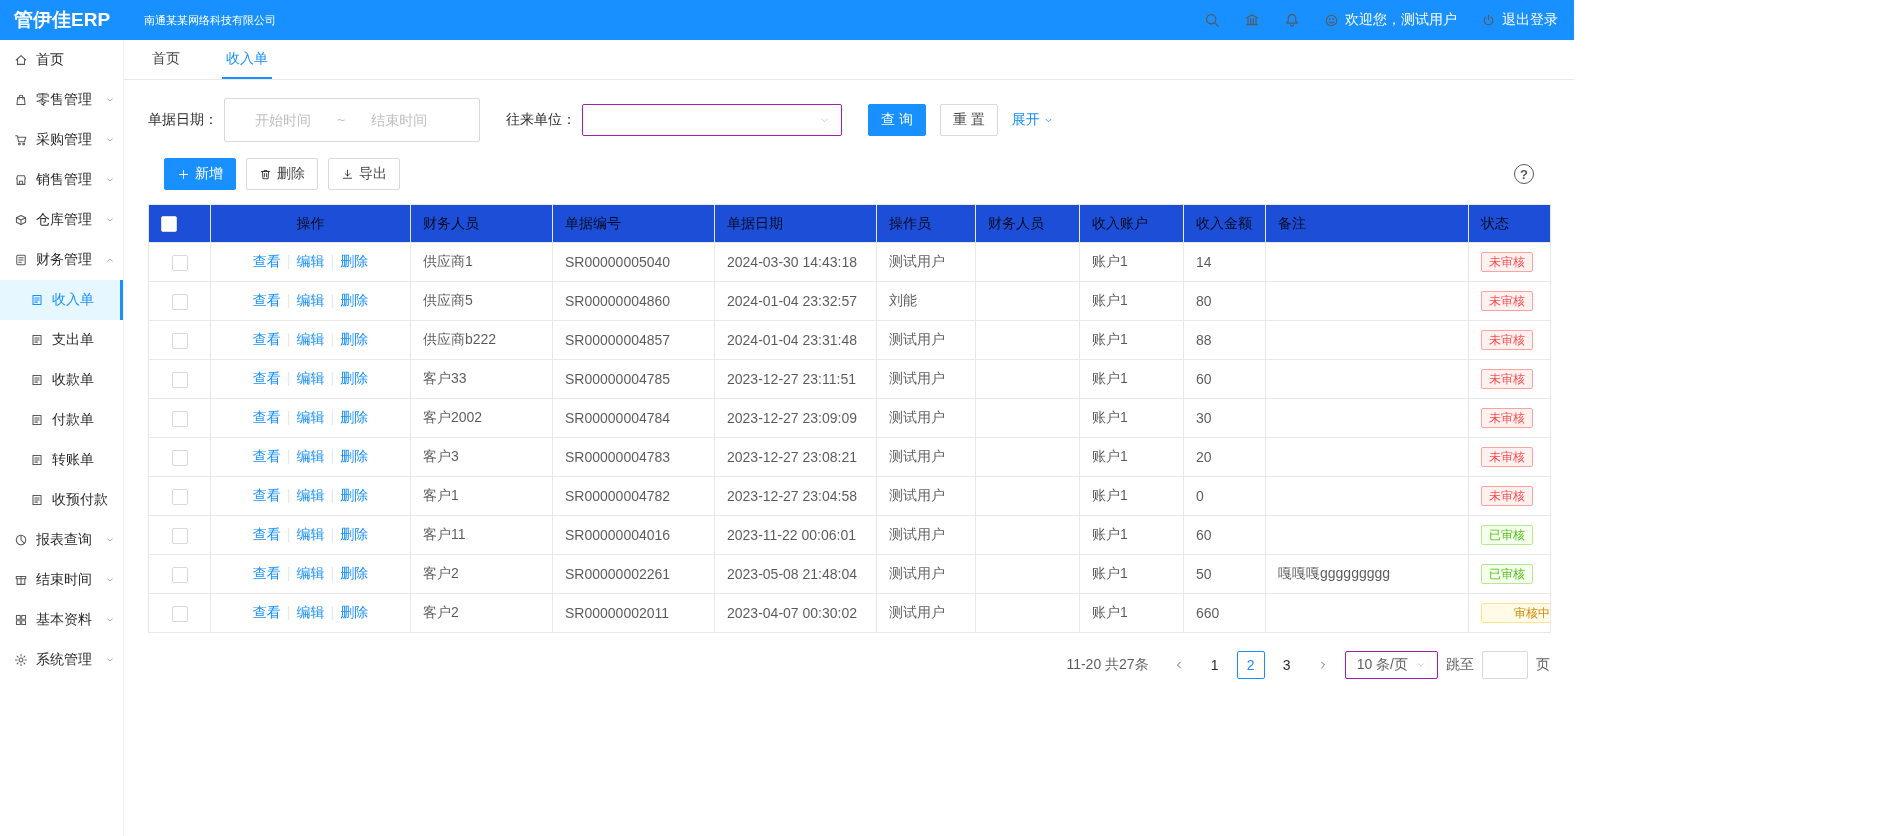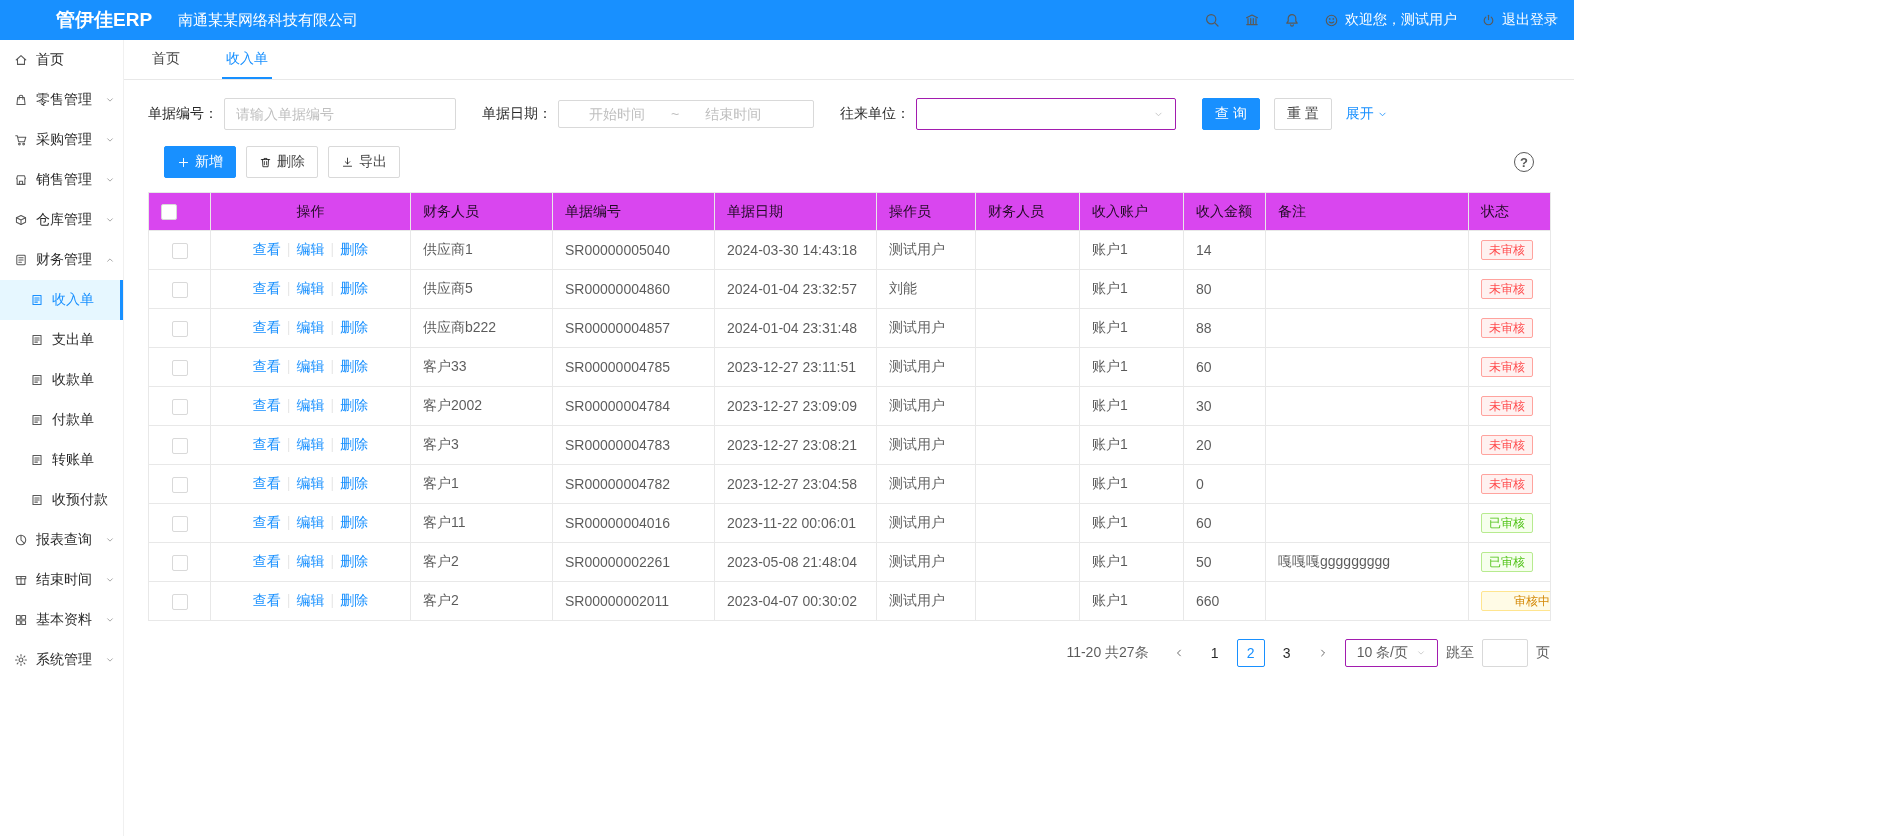--- a/index.html
+++ b/index.html
@@ -5,23 +5,23 @@
   * { margin:0; padding:0; box-sizing:border-box; }
   html,body { background:#fff; }
   body {
     width:1902px; height:836px; overflow:hidden;
     font-family:"Liberation Sans","DejaVu Sans",sans-serif;
     font-size:14px; color:rgba(0,0,0,.65);
   }
   .app { width:1574px; height:836px; display:flex; flex-direction:column; background:#fff; }
 
   
-  .topbar { flex:0 0 40px; background:#1890ff; color:#fff; display:flex; align-items:center;padding-left:42px; }
+  .topbar { flex:0 0 40px; background:#1890ff; color:#fff; display:flex; align-items:center; }
   .logo { width:124px; padding-left:14px; font-size:19px; font-weight:bold; white-space:nowrap; }
-  .company { font-size:15px; margin-left:12px; white-space:nowrap; }
+  .company { font-size:11px; margin-left:20px; white-space:nowrap; }
   .topbar-right { margin-left:auto; display:flex; align-items:center; gap:24px; padding-right:16px;font-family:Liberation Mono, monospace; }
   .tb-icon { display:inline-flex; cursor:pointer; }
   .tb-user { display:inline-flex; align-items:center; gap:6px; cursor:pointer; white-space:nowrap; }
 
   
   .main-wrap { flex:1; display:flex; min-height:0; }
   .sidebar { width:124px; background:#fff; border-right:1px solid #f0f0f0; overflow:hidden; }
   .content { flex:1; display:flex; flex-direction:column; min-width:0; }
 
   
@@ -42,40 +42,40 @@
   .tab.active { color:#1890ff; border-bottom-color:#1890ff; }
 
   .page { padding:0 24px; }
 
   
   .filter-row { display:flex; align-items:center; padding-top:18px; }
   .f-group { display:flex; align-items:center; margin-right:26px; }
   .f-label { color:rgba(0,0,0,.85); margin-right:6px; white-space:nowrap; }
   .f-input { width:232px; height:32px; border:1px solid #d9d9d9; border-radius:2px; padding:0 11px; font:inherit; color:rgba(0,0,0,.65); outline:none; background:#fff; }
   input::placeholder { color:#bfbfbf; }
-  .range-picker { width:256px; height:28px; border:1px solid #d9d9d9; border-radius:2px; display:flex; align-items:center; padding:0 10px; background:#fff; }
+  .range-picker { width:256px; height:44px; border:1px solid #d9d9d9; border-radius:2px; display:flex; align-items:center; padding:0 10px; background:#fff; }
   .range-picker input { border:none; outline:none; width:96px; text-align:center; font:inherit; color:rgba(0,0,0,.65); }
   .range-sep { color:#bfbfbf; margin:0 6px; }
   .select { height:32px; border:1px solid #a21caf; border-radius:2px; display:flex; align-items:center; padding:0 11px; cursor:pointer; background:#fff; }
   .partner-select { width:260px; }
   .select .chev { margin-left:auto; color:#bfbfbf; display:inline-flex; }
   .btn { height:32px; padding:0 12px; border:1px solid #d9d9d9; border-radius:2px; background:#fff; color:rgba(0,0,0,.75); font:inherit; cursor:pointer; display:inline-flex; align-items:center; gap:5px; white-space:nowrap; }
   .btn .icon { color:inherit; }
   .btn.primary { background:#1890ff; border-color:#1890ff; color:#fff; }
   .filter-row .btn { margin-right:14px; }
   .expand-link { color:#1890ff; display:inline-flex; align-items:center; gap:3px; cursor:pointer; white-space:nowrap; }
   .expand-link .icon { color:#1890ff; }
 
   
   .toolbar-row { display:flex; align-items:center; padding:16px 16px 14px; gap:10px; }
   .help { margin-left:auto; width:20px; height:20px; border-radius:50%; border:1.5px solid #595959; color:#595959; display:flex; align-items:center; justify-content:center; font-size:13px; font-weight:bold; cursor:pointer; }
 
   
   .data-table { width:1402px; border-collapse:collapse; border:1px solid #e8e8e8; table-layout:fixed; }
-  .data-table th { background:#d946ef; color:rgba(0,0,0,.85); font-weight:normal; text-align:left; height:38px; padding:8px 12px; border:1px solid #e8e8e8; overflow:hidden; white-space:nowrap; }
+  .data-table th { background:#1d4ed8; color:rgba(0,0,0,.85); font-weight:normal; text-align:left; height:38px; padding:8px 12px; border:1px solid #e8e8e8; overflow:hidden; white-space:nowrap; }
   .data-table td { height:39px; padding:0 12px; border:1px solid #e8e8e8; color:rgba(0,0,0,.65); overflow:hidden; white-space:nowrap; background:#fff; }
   .data-table th.col-actions-h, .data-table td.col-actions { text-align:center; }
   .col-check { text-align:center; padding:0; }
   input[type=checkbox] { appearance:none; width:16px; height:16px; border:1px solid #d9d9d9; border-radius:2px; background:#fff; vertical-align:middle; cursor:pointer; }
   .data-table a { color:#1890ff; cursor:pointer; text-decoration:none; }
   .a-sep { color:#e8e8e8; margin:0 6px; }
 
   .badge { display:inline-block; font-size:12px; line-height:18px; padding:0 7px; border-radius:2px; border:1px solid; }
   .badge-unapproved { color:#ff4d4f; background:#fff1f0; border-color:#ffa39e; }
   .badge-approved { color:#52c41a; background:#f6ffed; border-color:#b7eb8f; }
@@ -343,24 +343,20 @@
       <div class="tabs-bar">
         <div class="tabs" id="tabs">
             <div class="tab">首页</div>
             <div class="tab active">收入单</div>
           </div>
       </div>
 
       <div class="page">
         <div class="filter-row">
           <div class="f-group">
-            <span class="f-label">单据编号：</span>
-            <input class="f-input" placeholder="请输入单据编号" style="">
-          </div>
-          <div class="f-group">
             <span class="f-label">单据日期：</span>
             <div class="range-picker">
               <input placeholder="开始时间" style="">
               <span class="range-sep">~</span>
               <input placeholder="结束时间" style="">
             </div>
           </div>
           <div class="f-group">
             <span class="f-label">往来单位：</span>
             <div class="select partner-select">

